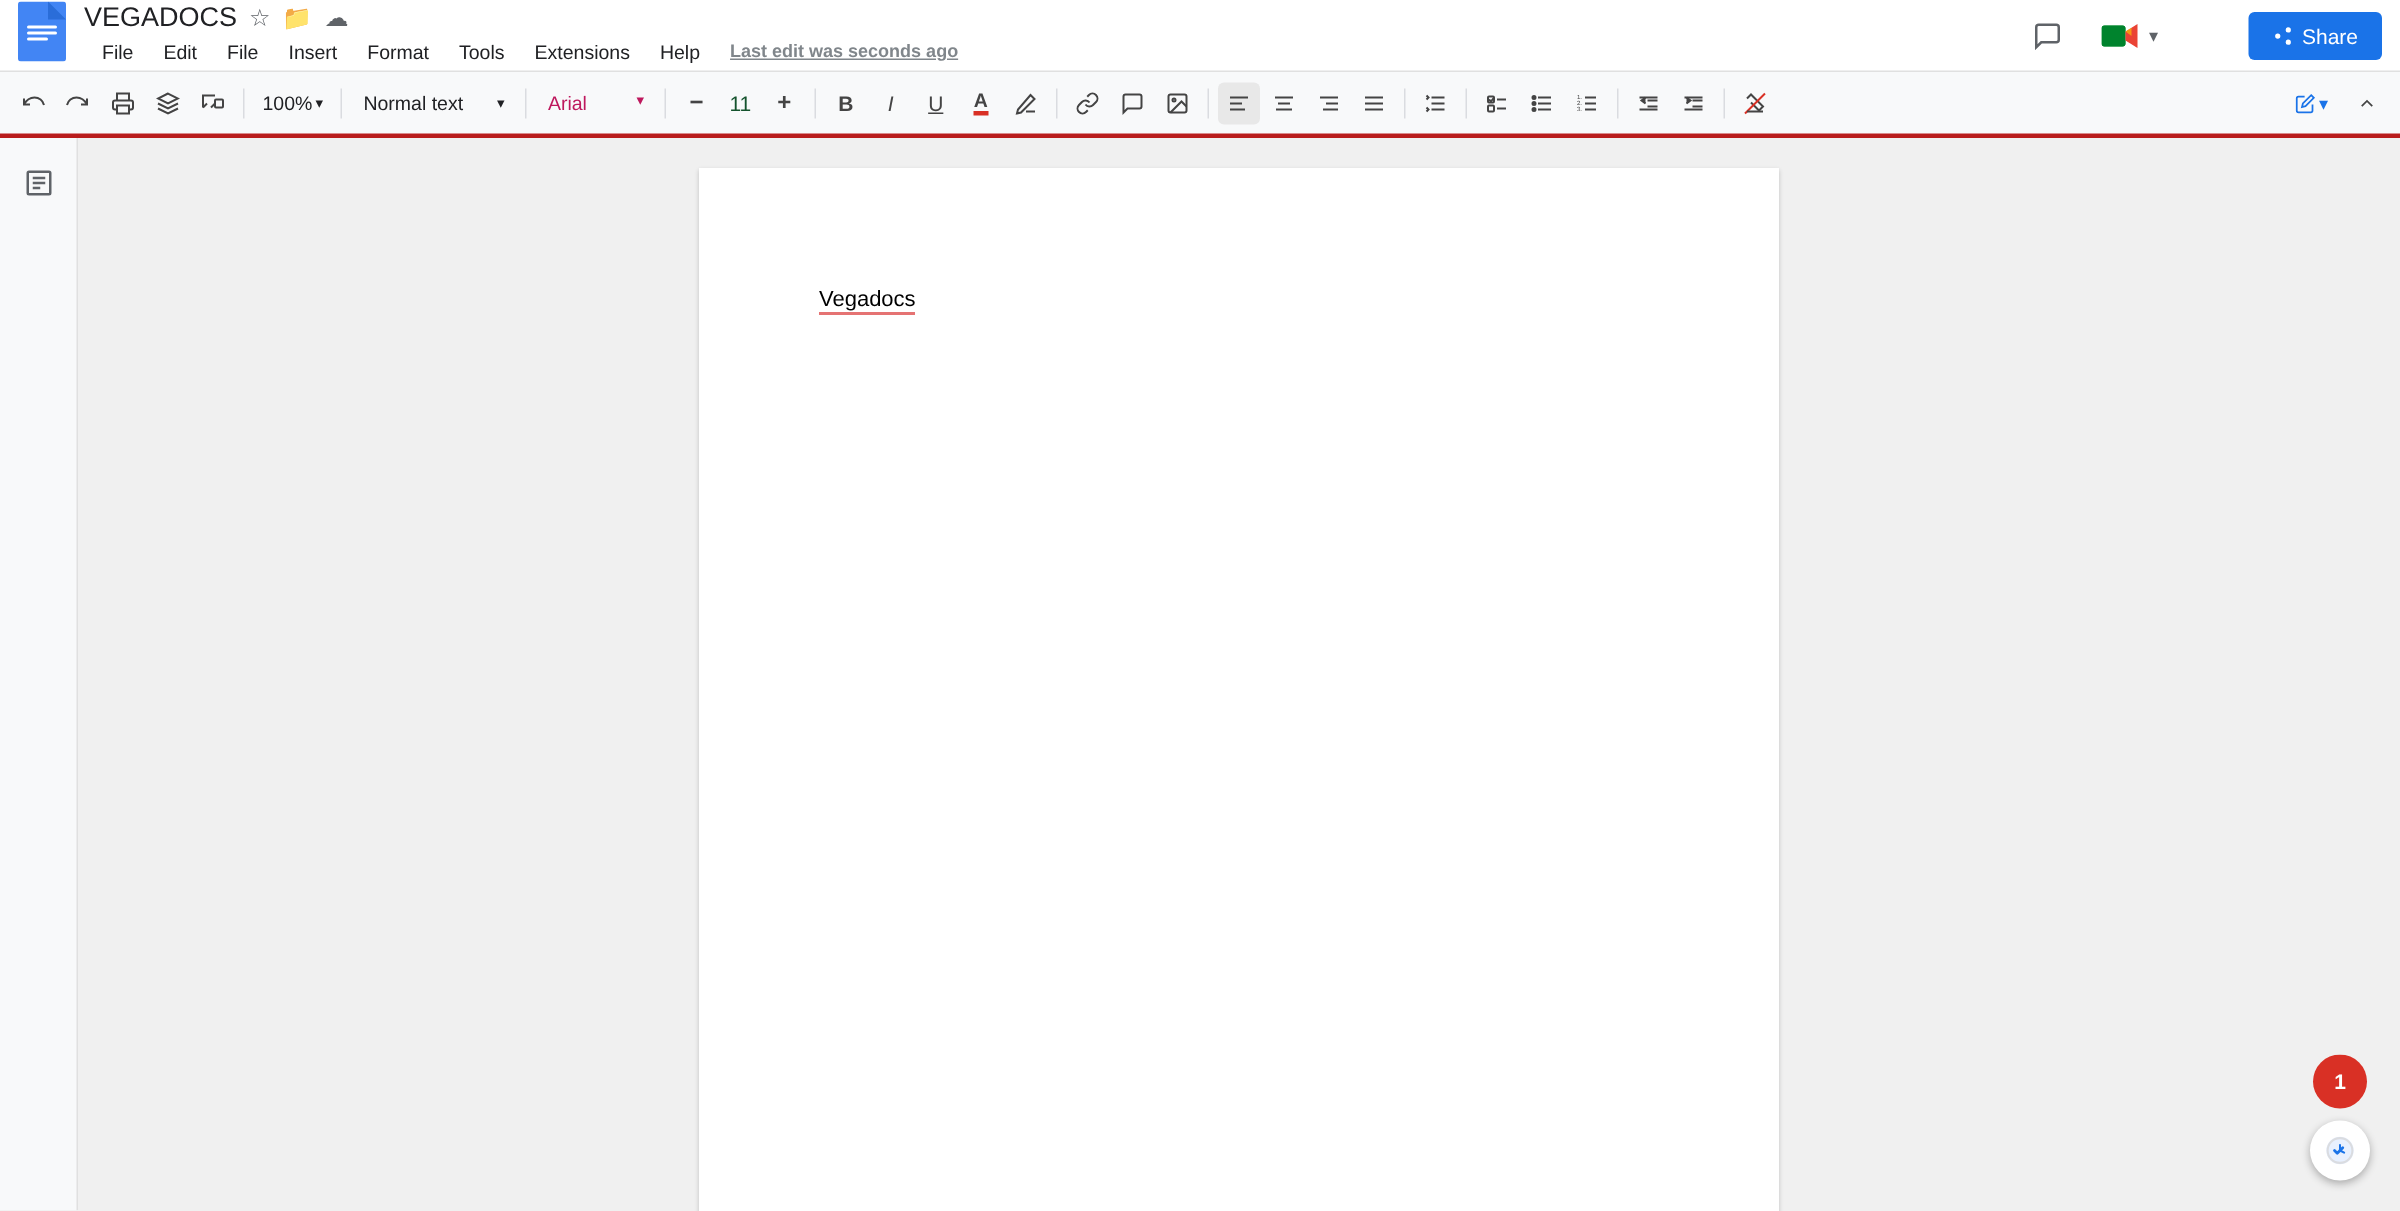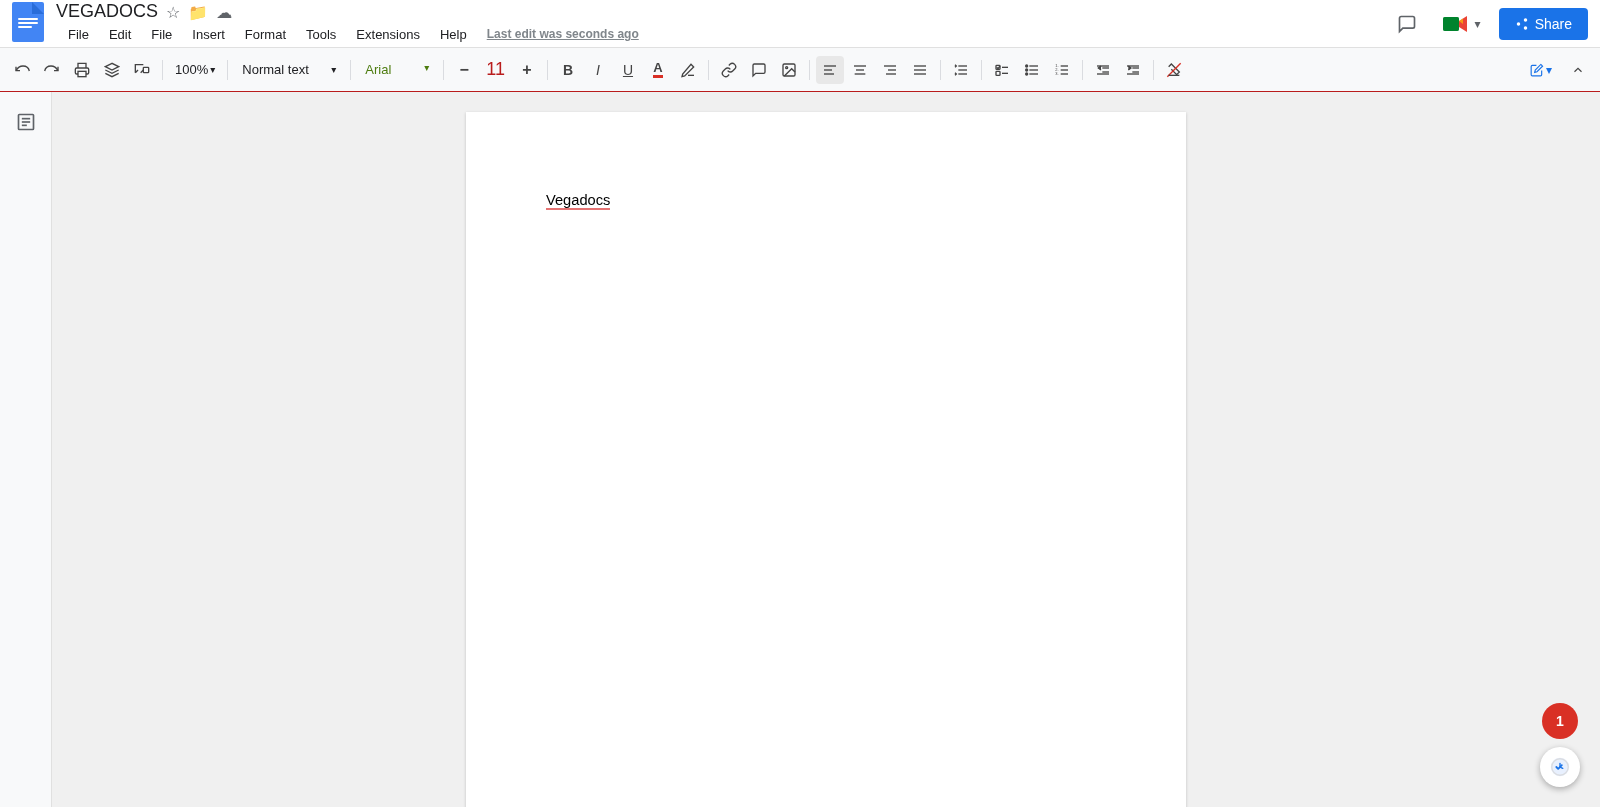--- a/index.html
+++ b/index.html
@@ -75,30 +75,31 @@
       color: white;
       border: none;
       border-radius: 4px;
       padding: 8px 16px;
       font-size: 14px;
       font-weight: 500;
       cursor: pointer;
       display: flex;
       align-items: center;
       gap: 6px;
+      margin-left: 42px;
     }
 
     
     .toolbar {
       display: flex;
       align-items: center;
       background: #f8f9fa;
       padding: 4px 8px;
       height: 44px;
-      border-bottom: 1px solid #b91c1c;
+      border-bottom: 3px solid #b91c1c;
       gap: 2px;
       flex-wrap: nowrap;
       overflow: hidden;
     }
     .toolbar-btn {
       width: 28px;
       height: 28px;
       display: flex;
       align-items: center;
       justify-content: center;
@@ -143,26 +144,26 @@
     .font-select {
       display: flex;
       align-items: flex-start;
       gap: 4px;
       padding: 2px 8px;
       border: none;
       background: transparent;
       cursor: pointer;
       border-radius: 4px;
       font-size: 13px;
-      color: #4d7c0f;
+      color: #be185d;
       min-width: 80px;
     }
     .font-size-num {
-      font-size: 18px;
-      color: #b91c1c;
+      font-size: 14px;
+      color: #14532d;
       padding: 2px 6px;
     }
     .toolbar-right-group {
       display: flex;
       align-items: center;
       gap: 2px;
       margin-left: auto;
     }
 
     

